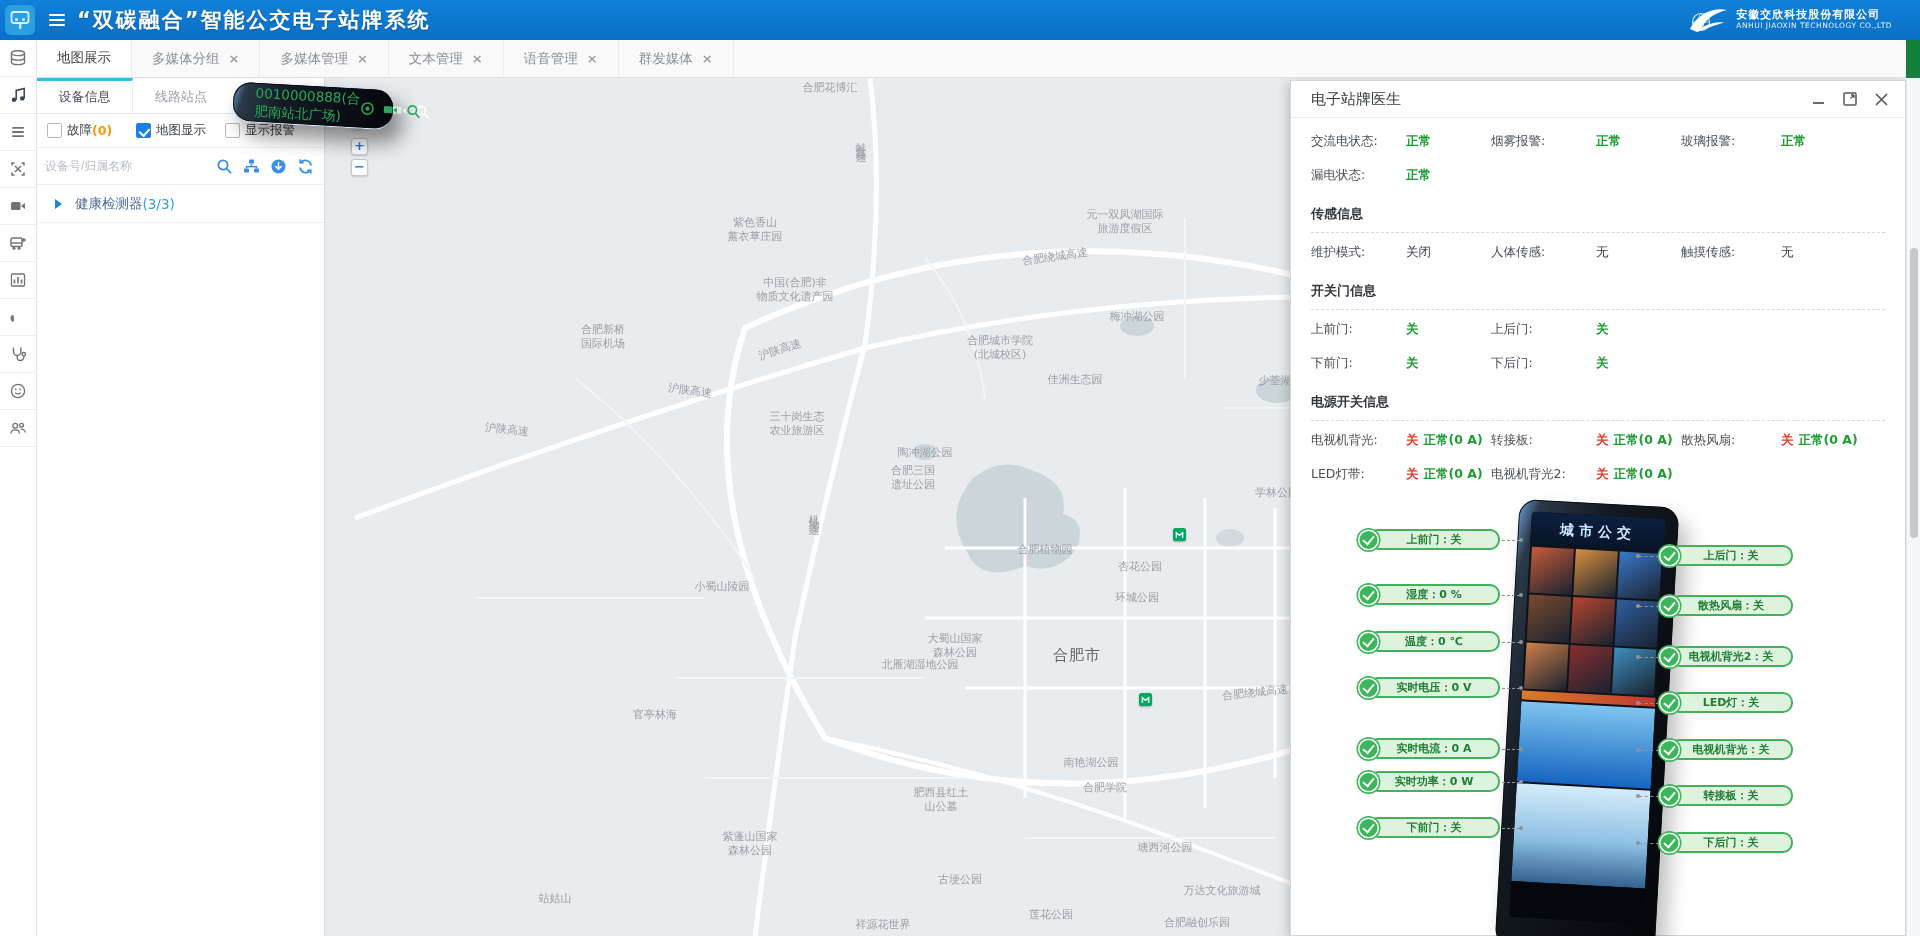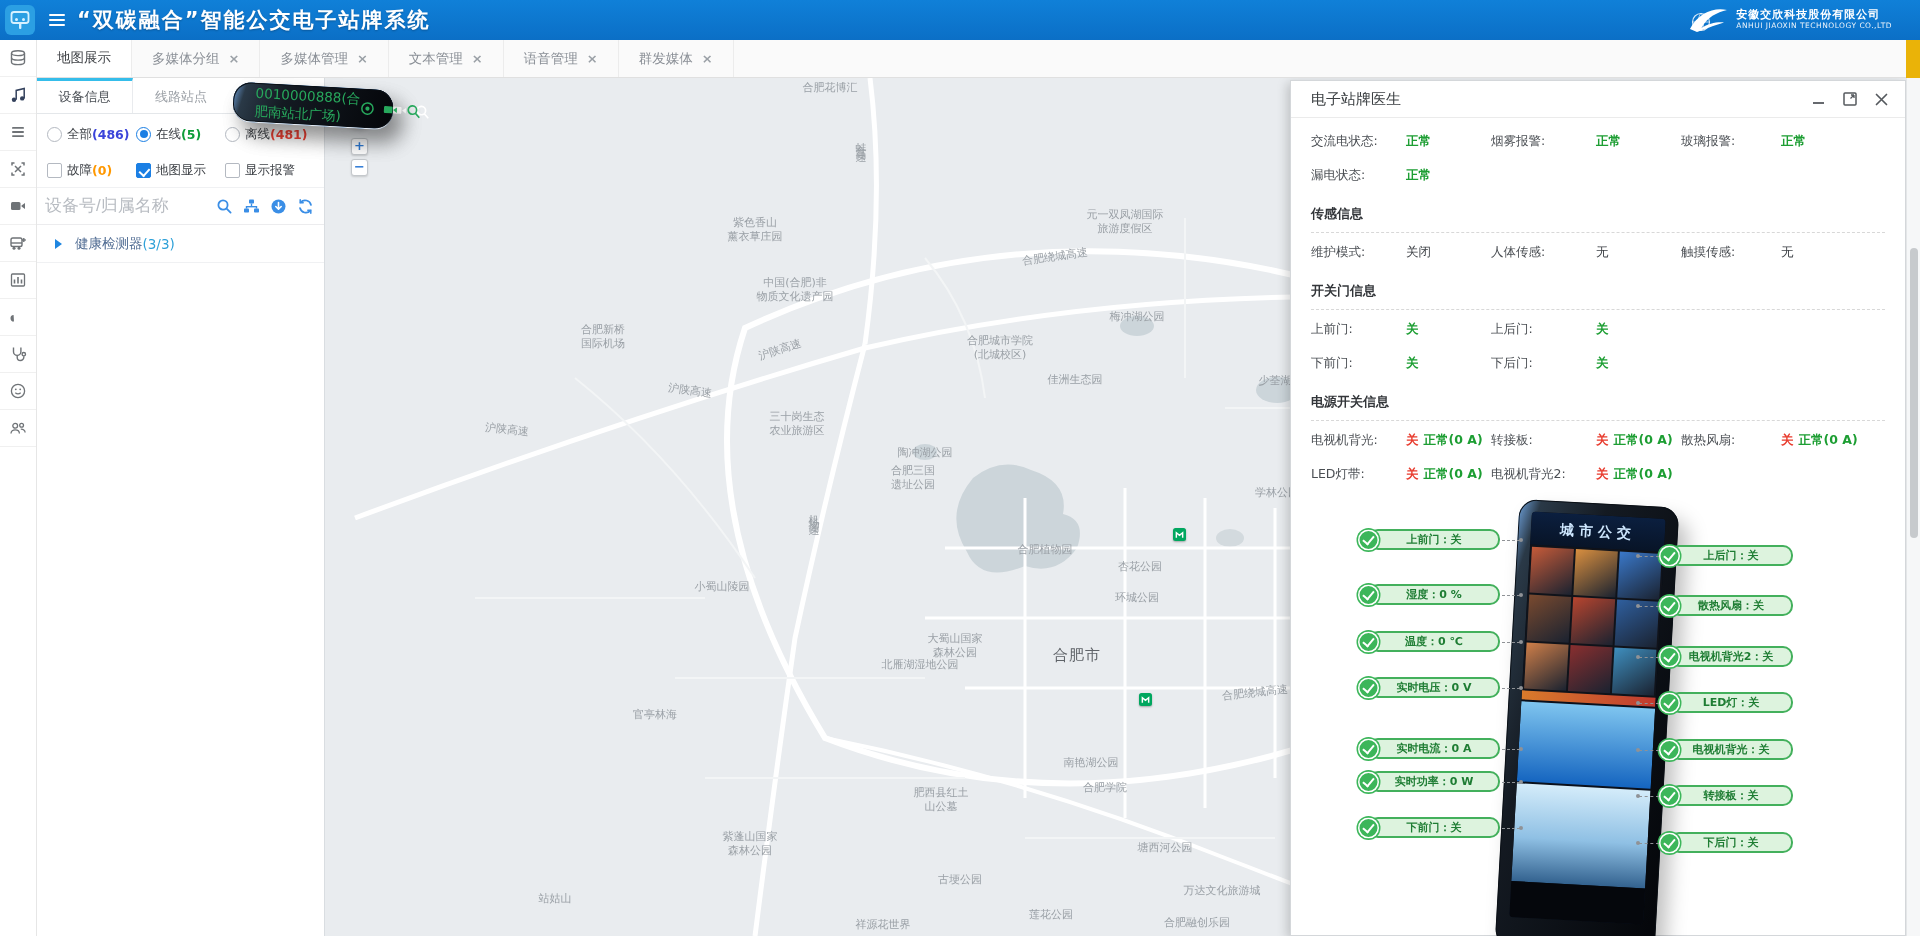--- a/index.html
+++ b/index.html
@@ -1,18 +1,18 @@
 <!DOCTYPE html>
 <html><head>
 <meta charset="utf-8">
 <style>
   * { margin:0; padding:0; box-sizing:border-box; }
   html,body { width:1920px; height:936px; overflow:hidden; }
   body { font-family:"DejaVu Sans","Liberation Sans",sans-serif; font-size:13px; color:#333; background:#fff; }
-  .app { position:relative; width:1920px; height:936px; overflow:hidden; background:#eab308;text-decoration:underline; }
+  .app { position:relative; width:1920px; height:936px; overflow:hidden; background:#15803d;text-decoration:underline; }
 
   
   .header { position:absolute; top:0; left:0; right:0; height:40px;
     background:linear-gradient(180deg,#1080d8,#0b6fc6); display:flex; align-items:center; z-index:50; }
   .logo-sq { width:30px; height:30px; margin-left:5px; border-radius:6px; background:#2b9fe3;
     display:flex; align-items:center; justify-content:center; }
   .burger { width:16px; margin:0 12px 0 14px; display:flex; flex-direction:column; gap:3px; cursor:pointer; }
   .burger i { display:block; height:2px; background:#fff; border-radius:1px; }
   .htitle { color:#fff; font-size:21px; font-weight:bold; letter-spacing:2px; text-shadow:0 1px 2px rgba(0,0,0,.25); }
   .hspacer { flex:1; }
@@ -50,21 +50,21 @@
   .f-label { font-size:12.5px; color:#3d4146; margin-left:5px; }
   .f-count { font-size:12.5px; font-weight:bold; }
   .radio { width:15px; height:15px; border-radius:50%; border:1px solid #b4b9c1; background:#fff; position:relative; flex:none; }
   .radio.on { border:1px solid #1b7fe4; }
   .radio.on::after { content:""; position:absolute; inset:2.5px; border-radius:50%; background:#1b7fe4; }
   .cbox { width:15px; height:15px; border-radius:2px; border:1px solid #b4b9c1; background:#fff; position:relative; flex:none; }
   .cbox.on { background:#1b7fe4; border-color:#1b7fe4; }
   .cbox.on::after { content:""; position:absolute; left:4px; top:1.5px; width:4.5px; height:8px;
     border:solid #fff; border-width:0 2px 2px 0; transform:rotate(42deg); }
   .searchrow { height:37px; display:flex; align-items:center; padding:0 10px 0 8px; border-bottom:1px solid #ececee; }
-  .searchrow input { flex:1; border:none; outline:none; font-size:17px; color:#333; min-width:0; }
+  .searchrow input { flex:1; border:none; outline:none; font-size:12px; color:#333; min-width:0; }
   .searchrow input::placeholder { color:#b8bcc2; }
   .sicons { display:flex; gap:10px; margin-left:6px; }
   .sicons span { cursor:pointer; display:flex; }
   .tree {}
   .trow { display:flex; align-items:center; border-bottom:1px solid #f0f1f3; cursor:pointer; }
   .trow.group { height:38px; padding-left:18px; }
   .chev { width:0; height:0; margin-right:13px; }
   .chev.down { border-left:5.5px solid transparent; border-right:5.5px solid transparent; border-top:7px solid #1f86e0; }
   .chev.right { border-top:5.5px solid transparent; border-bottom:5.5px solid transparent; border-left:7px solid #1f86e0; }
   .g-label { color:#4f6b92; font-size:13.5px; }
@@ -407,37 +407,20 @@
 
   <div class="leftpanel">
     <div class="subtabs">
         <div class="subtab active">
           <span>设备信息</span>
         </div>
         <div class="subtab">
           <span>线路站点</span>
         </div>
       </div>
-    <div class="f-row radios">
-        <label class="f-item">
-          <span class="radio"></span>
-          <span class="f-label">全部</span>
-          <span class="f-count" style="color: rgb(59, 68, 218);">(486)</span>
-        </label>
-        <label class="f-item">
-          <span class="radio on"></span>
-          <span class="f-label">在线</span>
-          <span class="f-count" style="color: rgb(15, 157, 58);">(5)</span>
-        </label>
-        <label class="f-item">
-          <span class="radio"></span>
-          <span class="f-label">离线</span>
-          <span class="f-count" style="color: rgb(244, 67, 54);">(481)</span>
-        </label>
-      </div>
     <div class="f-row checks">
         <label class="f-item">
           <span class="cbox"></span>
           <span class="f-label">故障</span>
           <span class="f-count" style="color: rgb(255, 152, 0);">(0)</span>
         </label>
         <label class="f-item">
           <span class="cbox on"></span>
           <span class="f-label">地图显示</span>
         </label>

